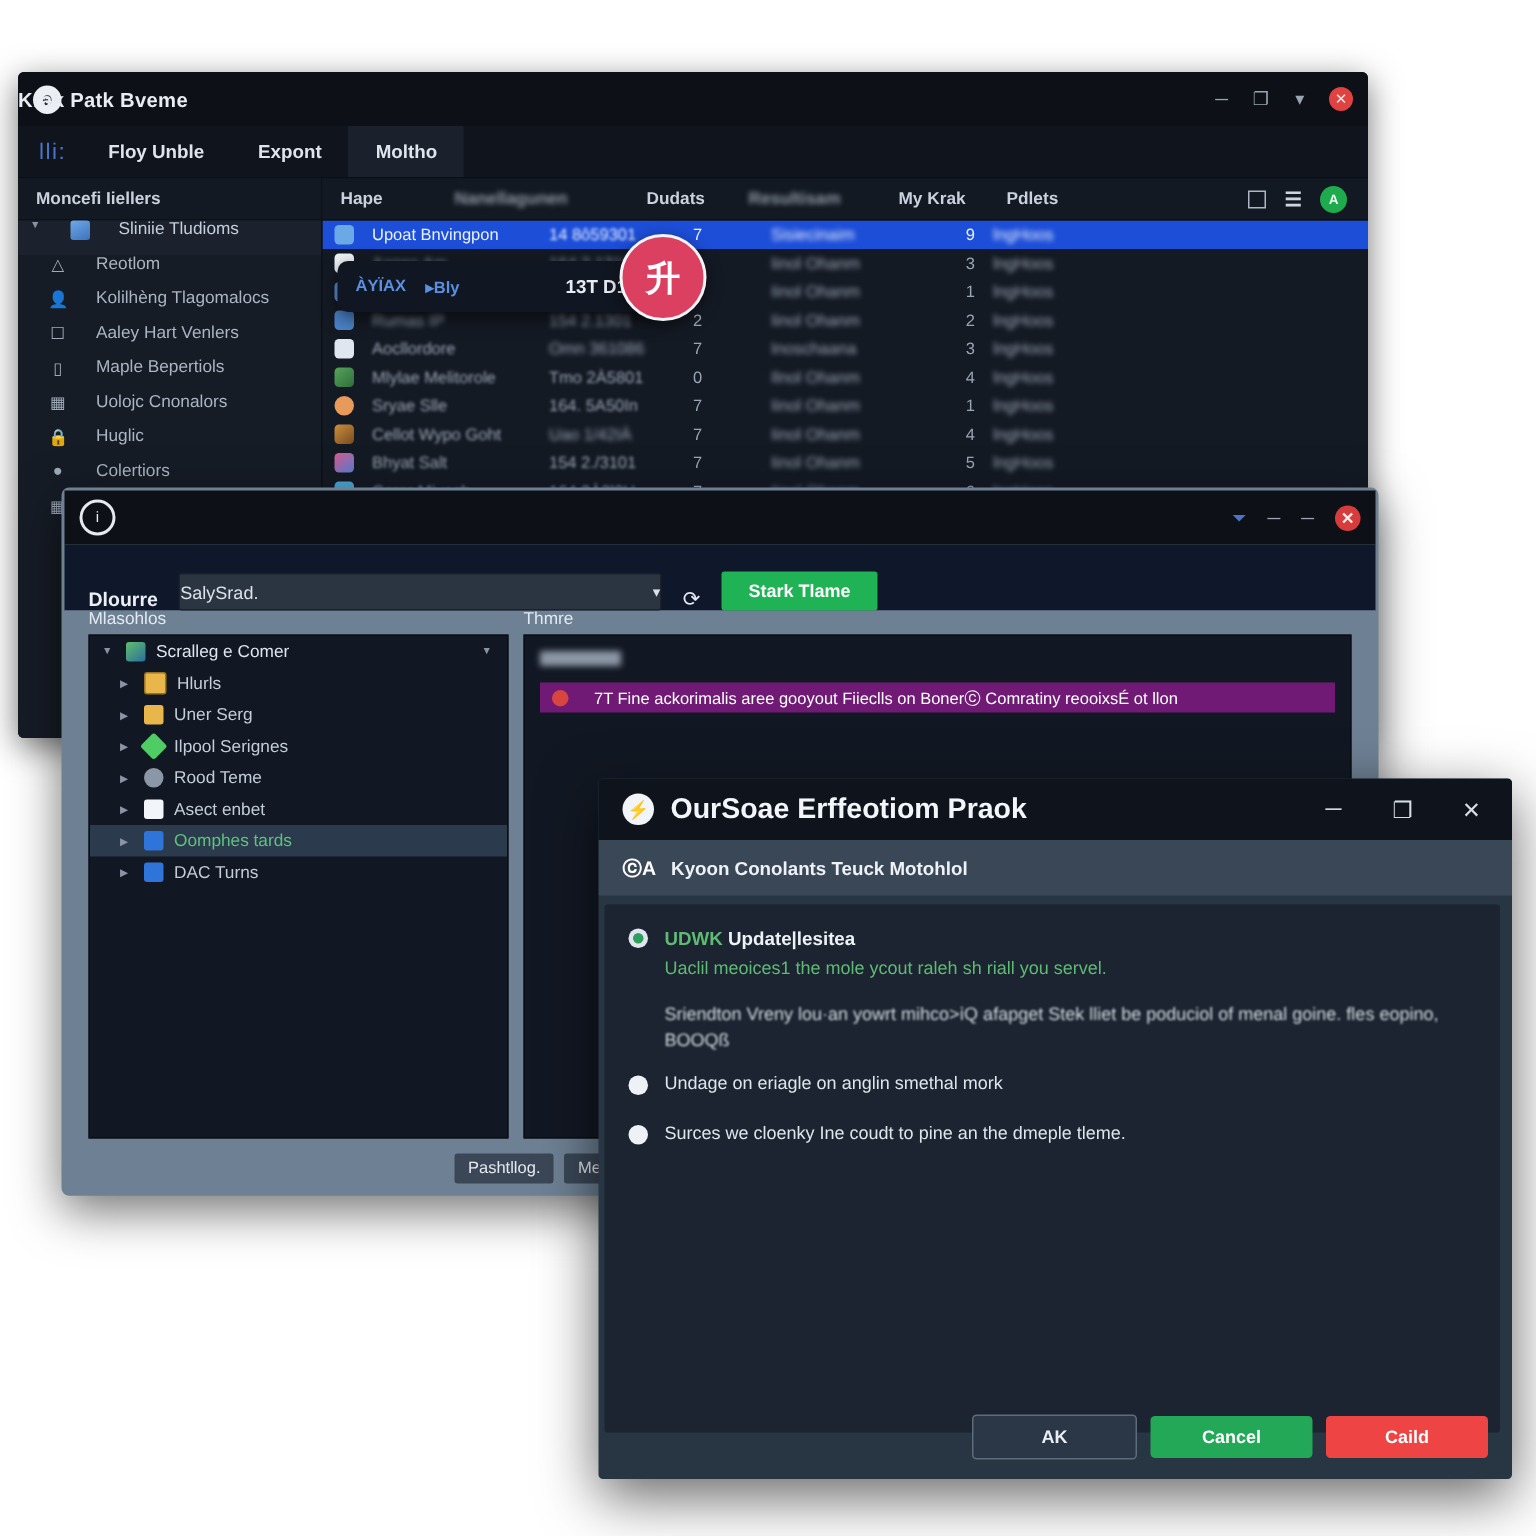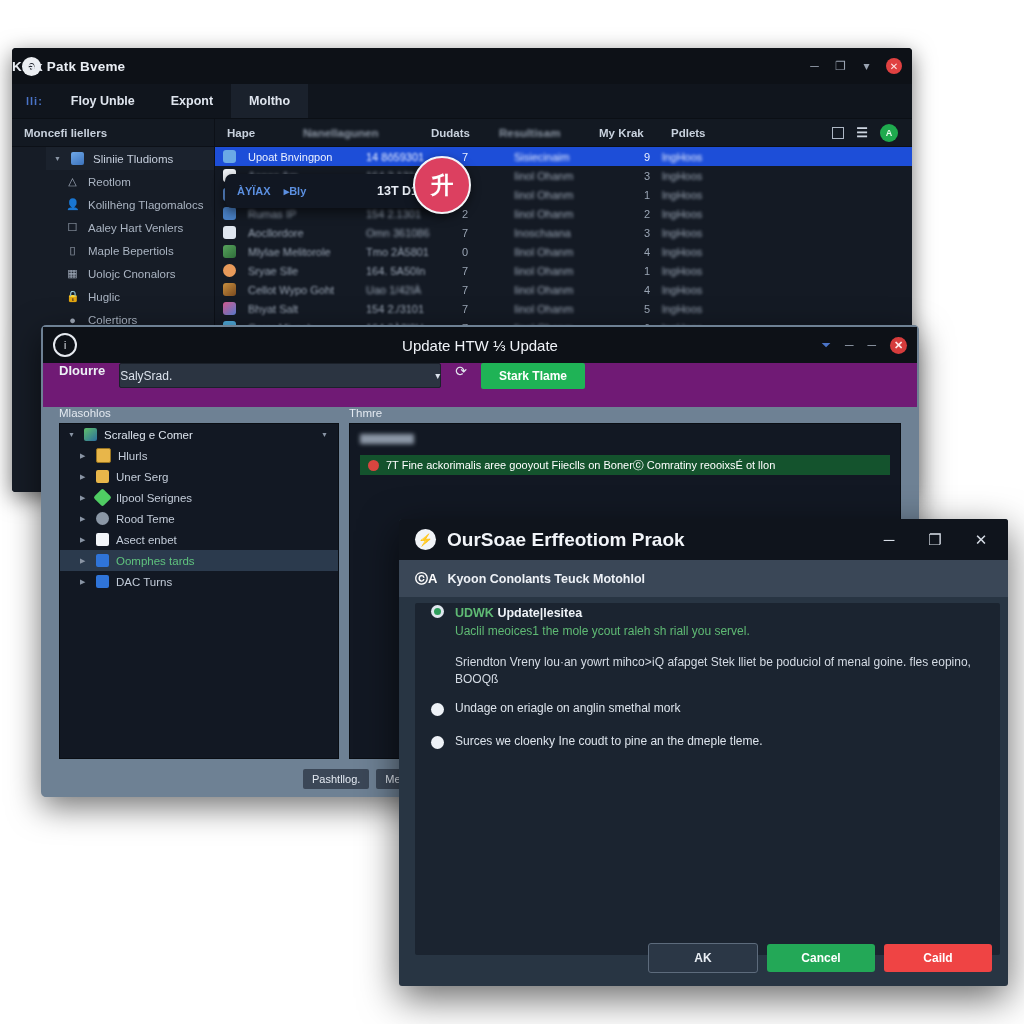--- a/index.html
+++ b/index.html
@@ -83,22 +83,22 @@
     height: 34px;
     background: #10151d;
     display: flex;
     align-items: stretch;
     border-bottom: 1px solid #0b0f15;
   }
   .mw-tab-logo {
     display: flex; align-items: center;
     padding: 0 10px 0 14px;
     color: #4a74c8;
-    font-size: 11px;
-    font-weight: bold;
+    font-size: 15px;
+    font-weight: normal;
     letter-spacing: 1px;
     filter: blur(0.4px);
   }
   .mw-tab {
     display: flex; align-items: center;
     padding: 0 18px;
     font-size: 12.5px;
     color: #dfe5ee;
     font-weight: bold;
     cursor: default;
@@ -124,28 +124,27 @@
     padding-left: 12px;
     font-size: 11.5px;
     color: #c8d1dd;
     font-weight: bold;
     background: #131922;
     border-bottom: 1px solid #0c1017;
     filter: blur(0.35px);
   }
   .mw-side-row {
     height: 23px;
-    display: flex; align-items: center;
+    display: flex; 
     padding-left: 20px;
     font-size: 11.5px;
     color: #aab4c2;
-    gap: 9px;
+    gap: 19px;
     filter: blur(0.5px);
     cursor: default;
-    margin-left: 34px;
   }
   .mw-side-row.root {
     background: #1b222d;
     padding-left: 8px;
     color: #c5cedc;
   }
   .mw-side-row .caret { font-size: 7px; color: #8a95a4; width: 8px; }
   .mw-side-ico {
     width: 13px; height: 13px;
     display: inline-block;
@@ -263,22 +262,22 @@
   .md-wb { color: #9aa4b2; font-size: 12px; }
   .md-wb.pin { color: #4a74c8; }
   .md-close {
     width: 17px; height: 17px; border-radius: 50%;
     background: #d63c3c; color: #ffecec;
     font-size: 11px; font-weight: bold;
     display: flex; align-items: center; justify-content: center;
   }
   .md-toolbar {
     height: 44px;
-    background: #701a75;
-    display: flex; align-items: flex-start;
+    background: #0f172a;
+    display: flex; align-items: flex-end;
     padding: 0 16px;
     gap: 14px;
   }
   .md-lbl { font-size: 13px; color: #ecf0f5; font-weight: bold; filter: blur(0.4px); }
   .md-select {
     width: 322px; height: 25px;
     background: #2b3441;
     border: 1px solid #1b212a;
     border-radius: 2px;
     display: flex; align-items: center;
@@ -344,23 +343,23 @@
     box-sizing: border-box;
   }
   .md-panel-blurlbl {
     width: 54px; height: 10px;
     background: #8c97a6;
     filter: blur(2px);
     margin-bottom: 11px;
   }
   .md-greenbar {
     height: 20px;
-    background: #14532d;
-    display: flex; align-items: center;
-    gap: 7px;
+    background: #701a75;
+    display: flex; align-items: center;
+    gap: 17px;
     padding: 0 8px;
     font-size: 11px;
     color: #ffffff;
     filter: blur(0.5px);
   }
   .gb-dot {
     width: 11px; height: 11px; border-radius: 50%;
     background: #d8453f; flex: 0 0 auto;
   }
   .md-footer {
@@ -418,24 +417,24 @@
     gap: 10px;
     padding: 0 16px;
     background: #3a4757;
     font-size: 12.5px;
     color: #eef2f7;
     font-weight: bold;
     filter: blur(0.4px);
   }
   .fw-sub-ico { font-size: 13px; color: #ffffff; }
   .fw-body {
-    margin: 6px 8px 0 16px;
+    margin: 6px 8px 0 4px;
     background: #1b2430;
     height: 352px;
-    padding: 0 16px;
+    padding: 14px 16px;
     box-sizing: border-box;
     border-radius: 2px;
   }
   .fw-opt { display: flex; gap: 11px; align-items: flex-start; margin-bottom: 4px; }
   .fw-radio {
     width: 13px; height: 13px; border-radius: 50%;
     background: #eef2f7; flex: 0 0 auto; margin-top: 2px;
     position: relative;
   }
   .fw-radio.on { background: #dfe6ee; }
@@ -662,21 +661,20 @@
         <div class="mw-fab">升</div>
       </div>
 
     </div>
   </div>
 
   <div class="mid-window">
 
     <div class="md-titlebar">
       <div class="md-badge">i</div>
-      <div class="md-title">Update HTW ⅓ Update</div>
       <div class="md-winbtns">
         <div class="md-wb pin">⏷</div>
         <div class="md-wb">─</div>
         <div class="md-wb">─</div>
         <div class="md-close">✕</div>
       </div>
     </div>
 
     <div class="md-toolbar">
       <span class="md-lbl">Dlourre</span>

